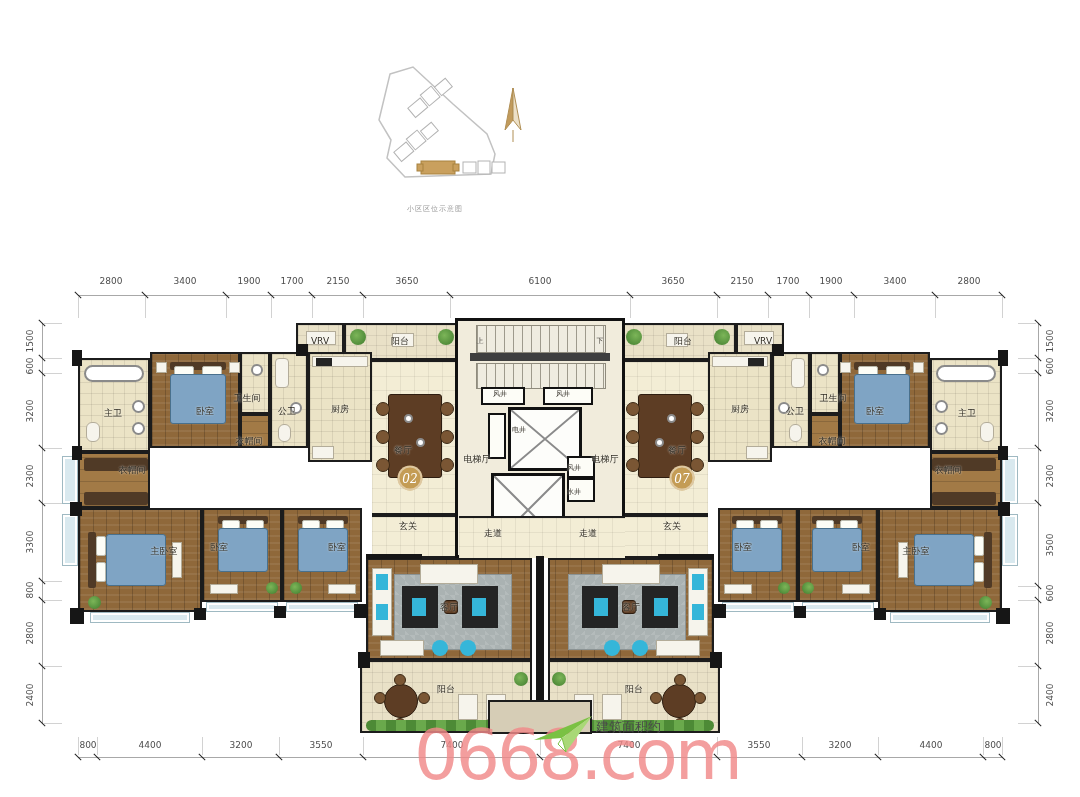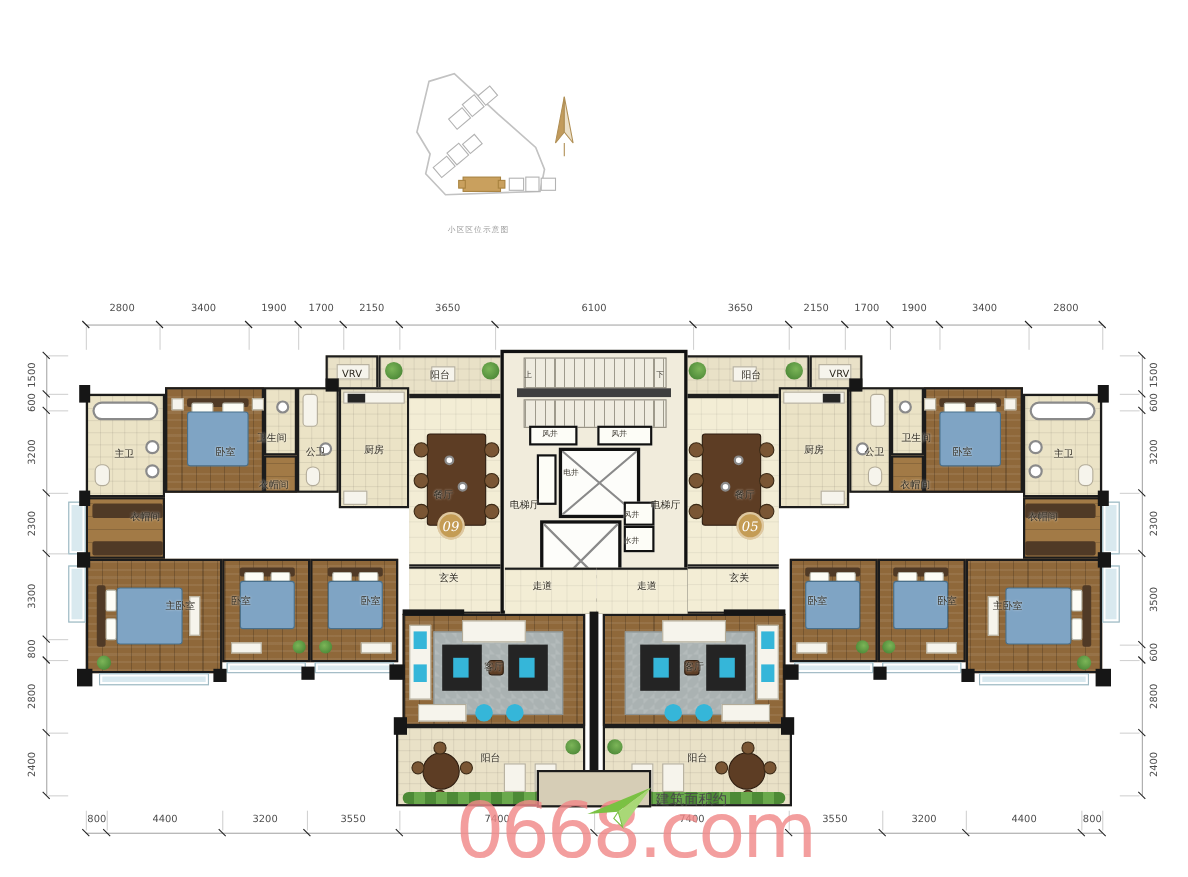--- a/index.html
+++ b/index.html
@@ -464,22 +464,22 @@
         <span class="plan-label" style="left: 967px; top: 413px;">主卫</span>
         <span class="plan-label" style="left: 832px; top: 441px;">衣帽间</span>
         <span class="plan-label" style="left: 948px; top: 470px;">衣帽间</span>
         <span class="plan-label" style="left: 677px; top: 450px;">餐厅</span>
         <span class="plan-label" style="left: 672px; top: 526px;">玄关</span>
         <span class="plan-label" style="left: 631px; top: 607px;">客厅</span>
         <span class="plan-label" style="left: 634px; top: 689px;">阳台</span>
         <span class="plan-label" style="left: 743px; top: 547px;">卧室</span>
         <span class="plan-label" style="left: 861px; top: 547px;">卧室</span>
         <span class="plan-label" style="left: 916px; top: 551px;">主卧室</span>
-        <div class="badge" style="left: 410px; top: 478px;">09</div>
-        <div class="badge" style="left: 682px; top: 478px;">05</div>
+        <div class="badge" style="left: 410px; top: 478px;">02</div>
+        <div class="badge" style="left: 682px; top: 478px;">07</div>
       </div>
     <div class="abs" style="left:0;top:0;width:1080px;height:797px;">
         <div class="dim-line" style="left: 78px; top: 295px; width: 924px; height: 1px;"></div>
         <div class="dim-tick" style="left: 78px; top: 295px;"></div>
         <div class="dim-ext" style="left: 78px; top: 297px; width: 1px; height: 21px;"></div>
         <div class="dim-tick" style="left: 145px; top: 295px;"></div>
         <div class="dim-ext" style="left: 145px; top: 297px; width: 1px; height: 21px;"></div>
         <div class="dim-tick" style="left: 226px; top: 295px;"></div>
         <div class="dim-ext" style="left: 226px; top: 297px; width: 1px; height: 21px;"></div>
         <div class="dim-tick" style="left: 271px; top: 295px;"></div>

